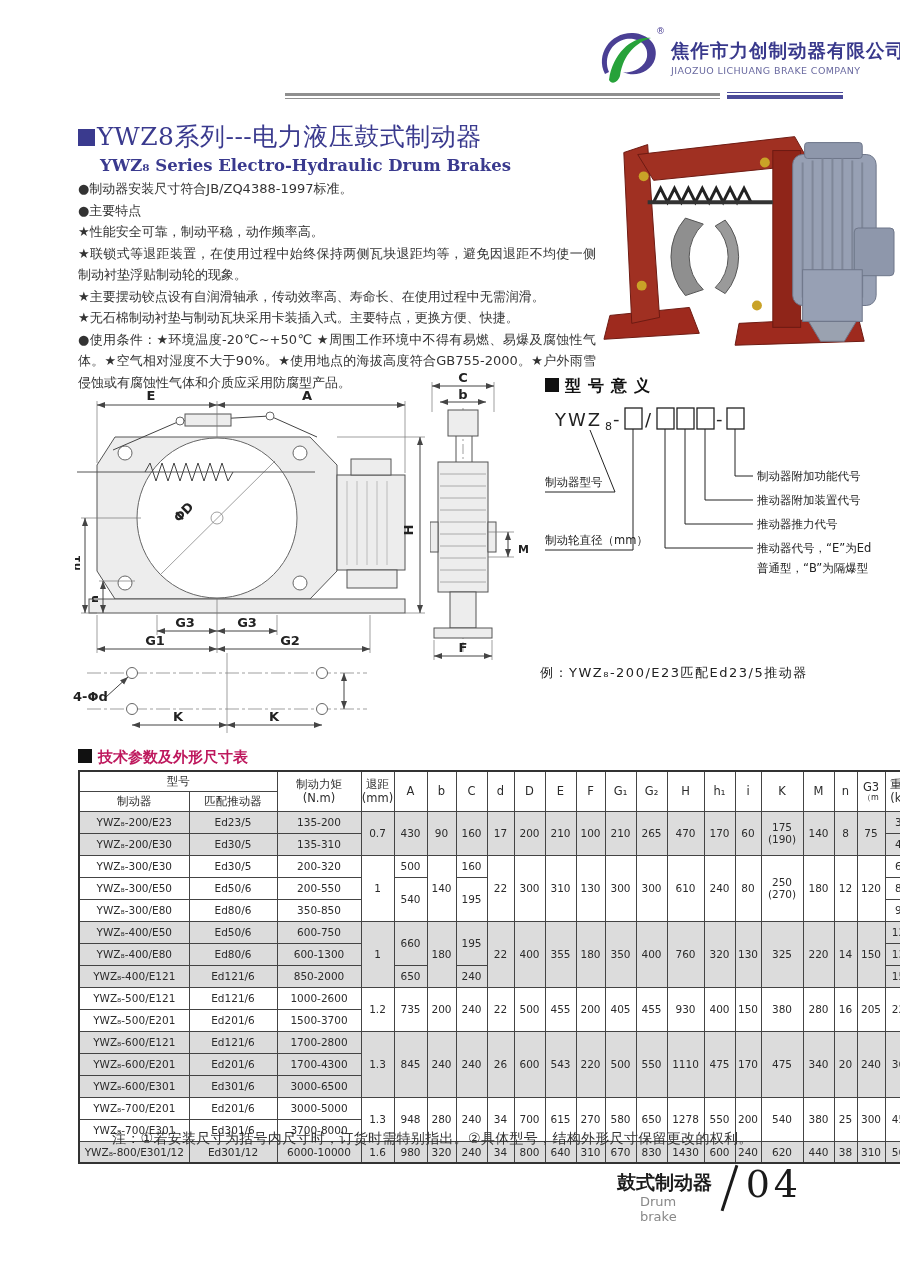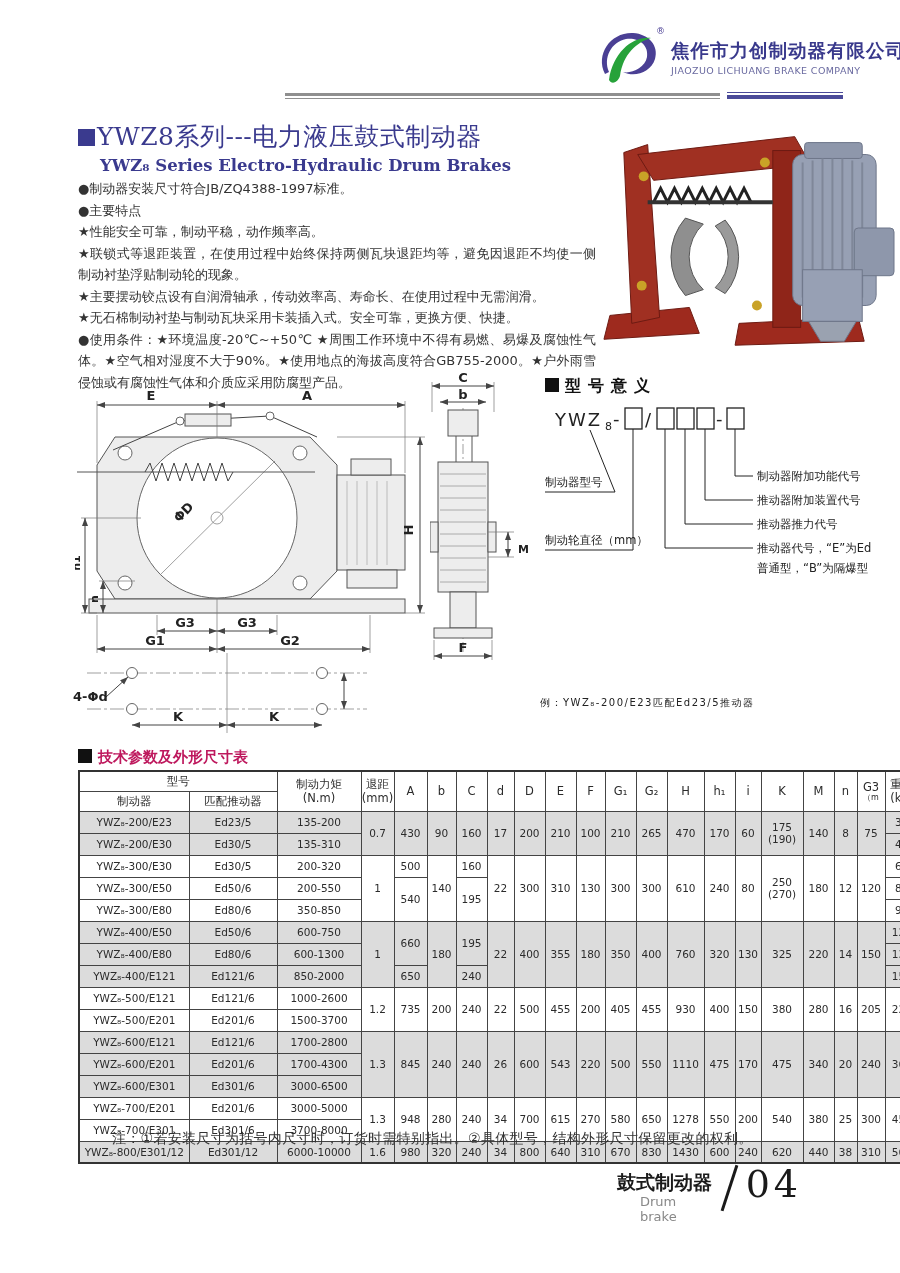--- a/index.html
+++ b/index.html
@@ -40,21 +40,21 @@
   .dimtxt { font-size:13px; font-weight:bold; fill:#222; font-family:"DejaVu Sans",sans-serif; }
   .dimtxt2 { font-size:11px; font-weight:bold; fill:#222; font-family:"DejaVu Sans",sans-serif; }
 
   
   .model-head { position:absolute; left:545px; top:376px; font-size:16px; font-weight:bold; color:#111; }
   .sq-black { display:inline-block; width:14px; height:14px; background:#111; margin-right:6px; vertical-align:-1px; }
   .model-head .sp { letter-spacing:7px; }
   .model-svg { position:absolute; left:545px; top:396px; }
   .mlabel { font-size:11.5px; fill:#222; font-family:"DejaVu Sans",sans-serif; }
   .mcode { font-size:18px; fill:#222; letter-spacing:2px; font-family:"DejaVu Sans",sans-serif; }
-  .example { position:absolute; left:540px; top:696px; font-size:10px; color:#222; letter-spacing:1.5px; font-weight:500; }
+  .example { position:absolute; left:540px; top:664px; font-size:13px; color:#222; letter-spacing:1.5px; font-weight:500; }
 
   
   .tbl-head { position:absolute; left:78px; top:748px; font-size:15px; font-weight:bold; color:#be185d; }
   table.spec { position:absolute; left:78px; top:770px; width:790px; table-layout:fixed; border-collapse:collapse; border:2px solid #333; }
   .spec th, .spec td { border:1px solid #444; text-align:center; vertical-align:middle; white-space:pre-line; overflow:hidden; }
   .spec th { font-size:11.5px; font-weight:normal; height:20px; padding:1px 0; background:#fff; line-height:1.25; }
   .spec td { font-size:10.5px; height:22px; padding:0 1px; line-height:1.15; }
   .spec tr.shade td { background:#dcdcdc; }
   .spec .tiny { font-size:8px; line-height:1; }
 
@@ -92,21 +92,21 @@
     <div class="title-cn"><span class="sq-blue"></span><span>YWZ8系列---电力液压鼓式制动器</span></div>
     <div class="title-en">YWZ₈ Series Electro-Hydraulic Drum Brakes</div>
   </div>
 
   <div class="bullets">
     <p>●制动器安装尺寸符合JB/ZQ4388-1997标准。</p>
     <p>●主要特点</p>
     <p>★性能安全可靠，制动平稳，动作频率高。</p>
     <p>★联锁式等退距装置，在使用过程中始终保持两侧瓦块退距均等，避免因退距不均使一侧制动衬垫浮贴制动轮的现象。</p>
     <p>★主要摆动铰点设有自润滑轴承，传动效率高、寿命长、在使用过程中无需润滑。</p>
-    <p>★无石棉制动衬垫与制动瓦块采用卡装插入式。安全可靠，更换方便、快捷。</p>
+    <p>★无石棉制动衬垫与制动瓦块采用卡装插入式。主要特点，更换方便、快捷。</p>
     <p>●使用条件：★环境温度-20℃~+50℃ ★周围工作环境中不得有易燃、易爆及腐蚀性气体。★空气相对湿度不大于90%。★使用地点的海拔高度符合GB755-2000。★户外雨雪侵蚀或有腐蚀性气体和介质应采用防腐型产品。</p>
   </div>
 
   <svg class="photo" viewBox="0 0 300 240">
     <polygon points="12,206 92,198 102,224 6,230" fill="#9e2a1e" stroke="#6d1a12"></polygon>
     <polygon points="142,214 262,208 268,232 138,236" fill="#9e2a1e" stroke="#6d1a12"></polygon>
     <polygon points="26,42 50,34 62,208 34,214" fill="#a03022" stroke="#6d1a12"></polygon>
     <polygon points="40,44 198,26 214,54 56,70" fill="#a03022" stroke="#6d1a12"></polygon>
     <rect x="176" y="40" width="28" height="178" fill="#8f2519" stroke="#6d1a12"></rect>
     <path d="M56,92 l7,-14 l7,14 l7,-14 l7,14 l7,-14 l7,14 l7,-14 l7,14 l7,-14 l7,14 l7,-14 l7,14 l7,-14 l7,14" stroke="#222" stroke-width="3" fill="none"></path>

